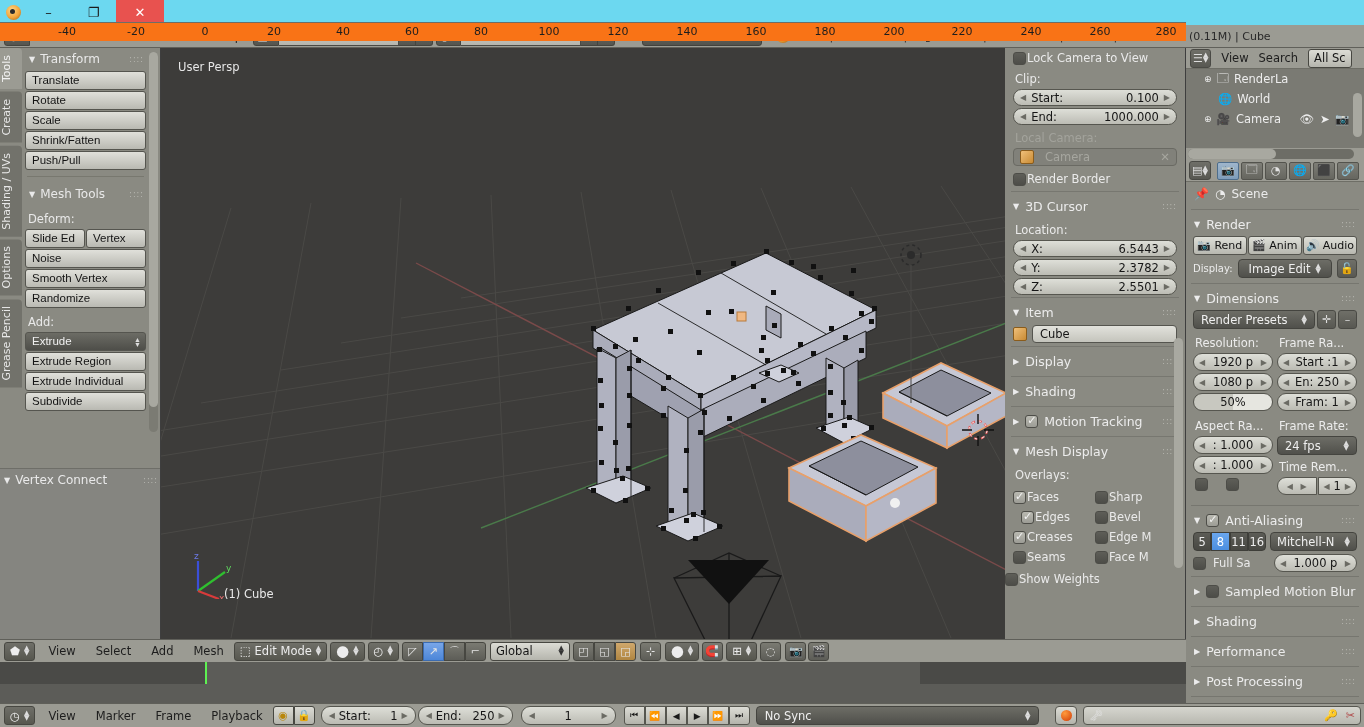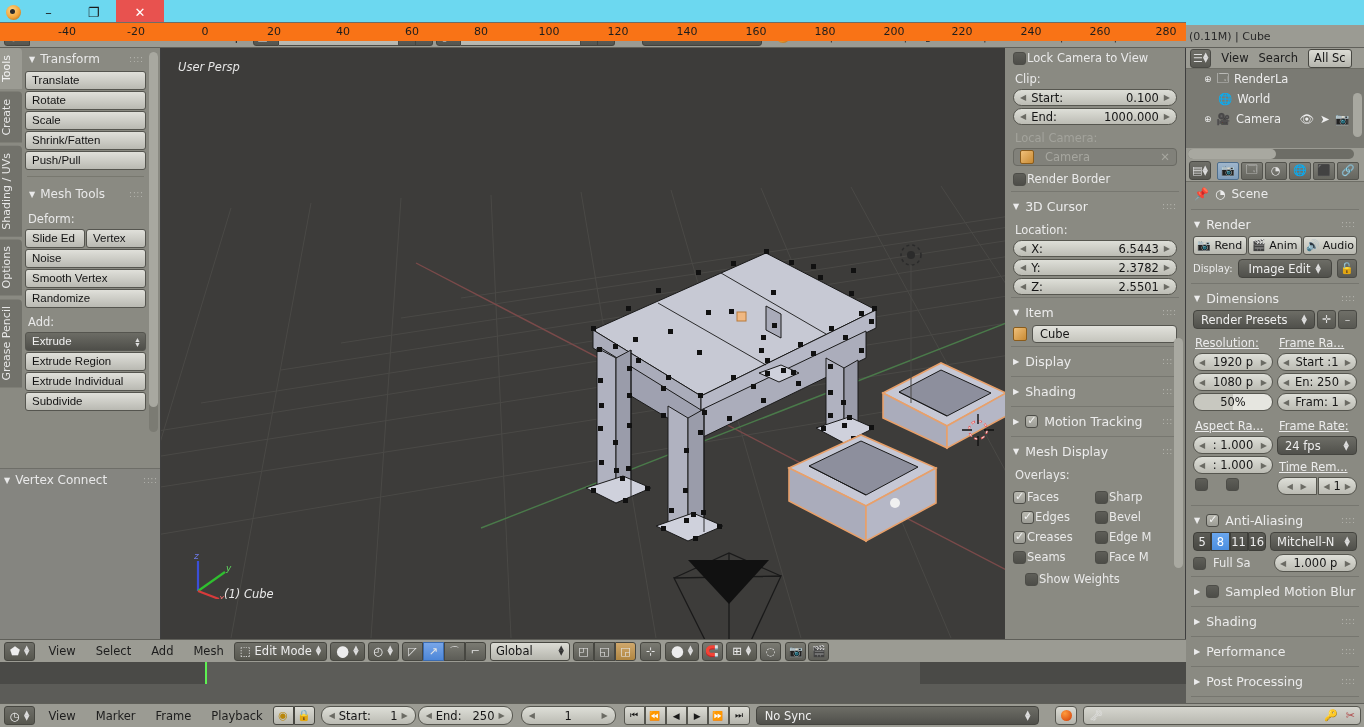--- a/index.html
+++ b/index.html
@@ -77,21 +77,21 @@
   .hr{ height:1px; background:#78786f; margin:6px 2px;}
   .ts-scroll{ position:absolute; right:2px; top:4px; width:9px; height:380px;
     background:#7b7b73; border-radius:5px;}
   .ts-scroll i{ position:absolute; left:0; top:0; width:9px; height:355px;
     background:#a8a8a0; border-radius:5px; display:block;}
   .vertexconnect{ position:absolute; left:0; top:420px; width:160px; height:171px;
     background:#858580; border-top:1px solid #6e6e68;}
 
   
   .viewport{ position:absolute; left:161px; top:48px; width:844px; height:591px;
-    background:#3d3c3a; overflow:hidden;font-style:italic;}
+    background:#3d3c3a; overflow:hidden;}
   .vp-text{ position:absolute; color:#e6e6e6; font-size:11.5px;}
   .axis-gizmo{ position:absolute; left:20px; bottom:40px; width:60px; height:60px;}
   .vp-name{ position:absolute; left:63px; bottom:38px; color:#e9e9e9; font-size:11.5px;}
 
   
   .npanel{ position:absolute; left:1005px; top:48px; width:180px; height:591px;
     background:#8a8a82; overflow:hidden;}
   .np-row{ display:flex; align-items:center; gap:1px; padding:3px 8px;}
   .chk{ width:13px;height:13px;border-radius:3px;border:1px solid #4d4d48;
     background:linear-gradient(#5e5e58,#4d4d48); flex:none; position:relative;}
@@ -153,21 +153,21 @@
   .rbtn{ flex:1; height:19px; background:linear-gradient(#dedfd8,#b8b8b0);
     border:1px solid #55554f; border-radius:3px; color:#121212; font-size:11px;
     display:flex;align-items:center;justify-content:center; gap:3px;}
   .disp-row{ display:flex; align-items:center; gap:5px; margin:0 7px 5px; }
   .disp-lab{ color:#ececec; font-size:10px;}
   .dark-combo{ flex:1; height:19px; background:linear-gradient(#6d6d66,#50504b);
     border:1px solid #44443f; border-radius:4px; color:#efefef; font-size:11.5px;
     display:flex; align-items:center; justify-content:center; gap:5px;}
   .presets{ display:flex; gap:2px; margin:0 7px 5px;}
   .twocol{ display:grid; grid-template-columns:1fr 1fr; gap:4px; margin:0 7px;}
-  .colhead{ color:#ececec; font-size:11.5px; padding:2px 0 3px 2px;text-decoration:underline;}
+  .colhead{ color:#ececec; font-size:11.5px; padding:2px 0 3px 2px;}
   .pnum{ height:18px; background:linear-gradient(#dedfd8,#bbbbb3); border:1px solid #56564f;
     border-radius:9px; display:flex;align-items:center;justify-content:space-between;
     padding:0 5px; color:#161616; font-size:11.5px; margin-bottom:2px;}
   .pnum.pct{ background:linear-gradient(to right,#c8c8c0 0 50%,#e6e6e0 50% 100%);
     justify-content:center;}
   .aa-seq{ display:flex; margin:0 7px 3px;}
   .aa-seq div{ flex:1; height:19px; background:linear-gradient(#5c5c56,#484843);
     border:1px solid #3e3e39; color:#eee; font-size:11.5px;
     display:flex;align-items:center;justify-content:center;}
   .aa-seq div:first-child{ border-radius:4px 0 0 4px;}
@@ -670,21 +670,21 @@
         </div>
       <div class="np-row" style="padding-left:0">
         <span class="chk"></span>
         <span class="np-label">Seams</span>
         </div>
       <div class="np-row" style="padding-left:0">
         <span class="chk"></span>
         <span class="np-label">Face M</span>
         </div>
     </div>
-    <div class="np-row" style="padding-left:20px">
+    <div class="np-row" style="padding-left:0">
       <span class="chk"></span>
       <span class="np-label">Show Weights</span>
     </div>
     <div class="np-scroll"></div>
   </div>
 
   <div class="outliner">
     <div class="out-head">
       <div class="ico-btn" style="padding:0 2px">☰
         <span class="spin-arrows">

